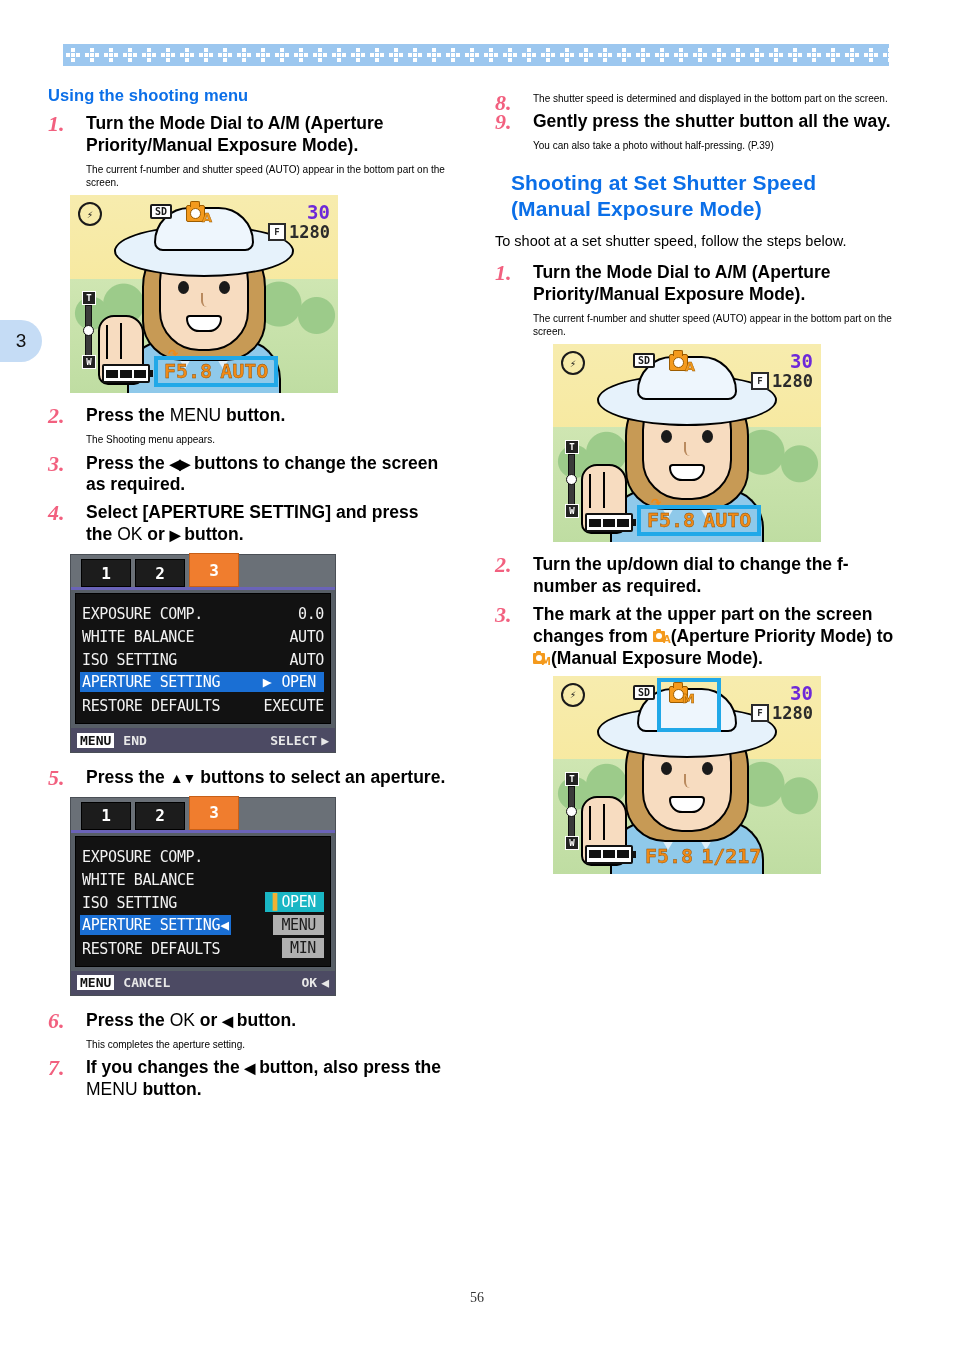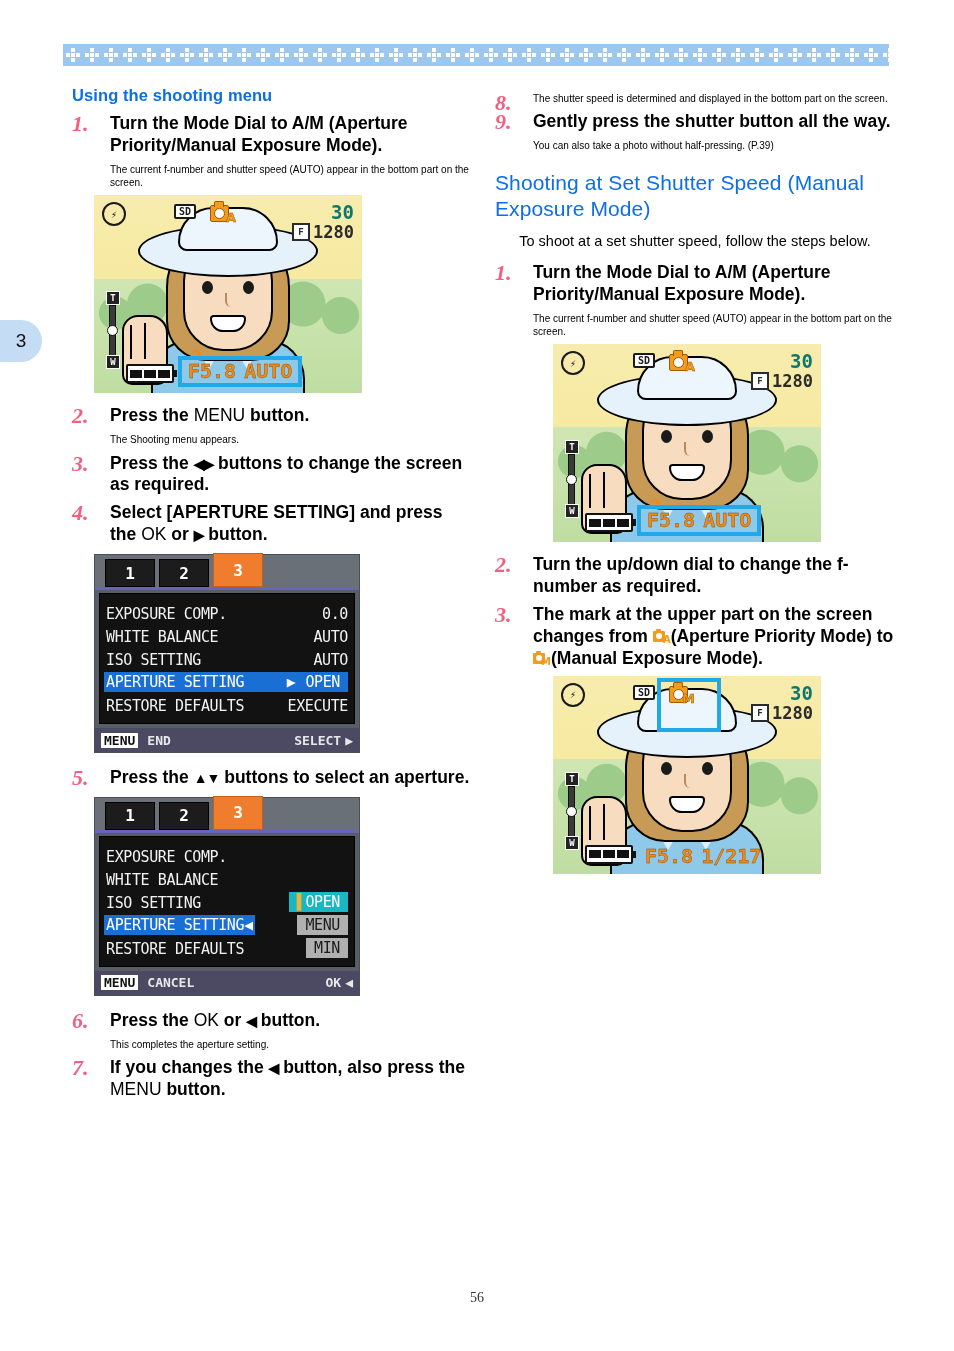--- a/index.html
+++ b/index.html
@@ -55,43 +55,42 @@
     border-bottom-right-radius: 21px;
     color: #111;
     font-size: 19px;
     display: flex;
     align-items: center;
     justify-content: center;
   }
 
   
   .col { position: absolute; top: 86px; }
-  #colL { left: 72px;  width: 400px; }
+  #colL { left: 48px;  width: 400px; }
   #colR { left: 495px; width: 400px; }
 
   h3.blue-sub {
     color: #0b6fe8;
     font-size: 16.5px;
     font-weight: bold;
     margin: 0 0 8px 0;
     letter-spacing: 0.1px;
   }
   h2.blue-head {
     color: #0b6fe8;
     font-size: 21px;
-    font-weight: normal;
+    font-weight: bold;
     line-height: 1.22;
-    margin: 18px 0 10px 0;
+    margin: 18px 0 10px 16px;
     letter-spacing: 0.1px;
   }
   p.body {
     font-size: 14.5px;
     line-height: 1.33;
     margin: 0 0 11px 0;
-    text-align: center;
   }
 
   
   .step { position: relative; margin: 0 0 6px 0; padding-left: 38px; }
   .step .num {
     position: absolute;
     left: 0; top: -2px;
     color: #f2607f;
     font-size: 22px;
     font-weight: bold;
@@ -260,21 +259,21 @@
     border: 2px solid #1a1a1a; border-radius: 50%;
     font-size: 10px; color: #1a1a1a;
     display: flex; align-items: center; justify-content: center;
   }
   .lcd .sdbadge {
     left: 80px; top: 9px;
     border: 2px solid #1a1a1a; background: #fff;
     font-size: 10px; padding: 0px 3px; color: #1a1a1a;
     border-radius: 2px;
   }
-  .lcd .count { right: 8px; top: 6px; font-size: 19px; color: #0f766e; }
+  .lcd .count { right: 8px; top: 6px; font-size: 19px; color: #6d28d9; }
   .lcd .fine {
     right: 8px; top: 27px; font-size: 17px; color: #2b2b2b;
     display: flex; align-items: center; gap: 3px;
   }
   .lcd .fine .fbox {
     display: inline-flex; align-items: center; justify-content: center;
     width: 14px; height: 14px; border: 2px solid #2b2b2b;
     font-size: 9px; background: #fff;
   }
   .lcd .zoombar {

